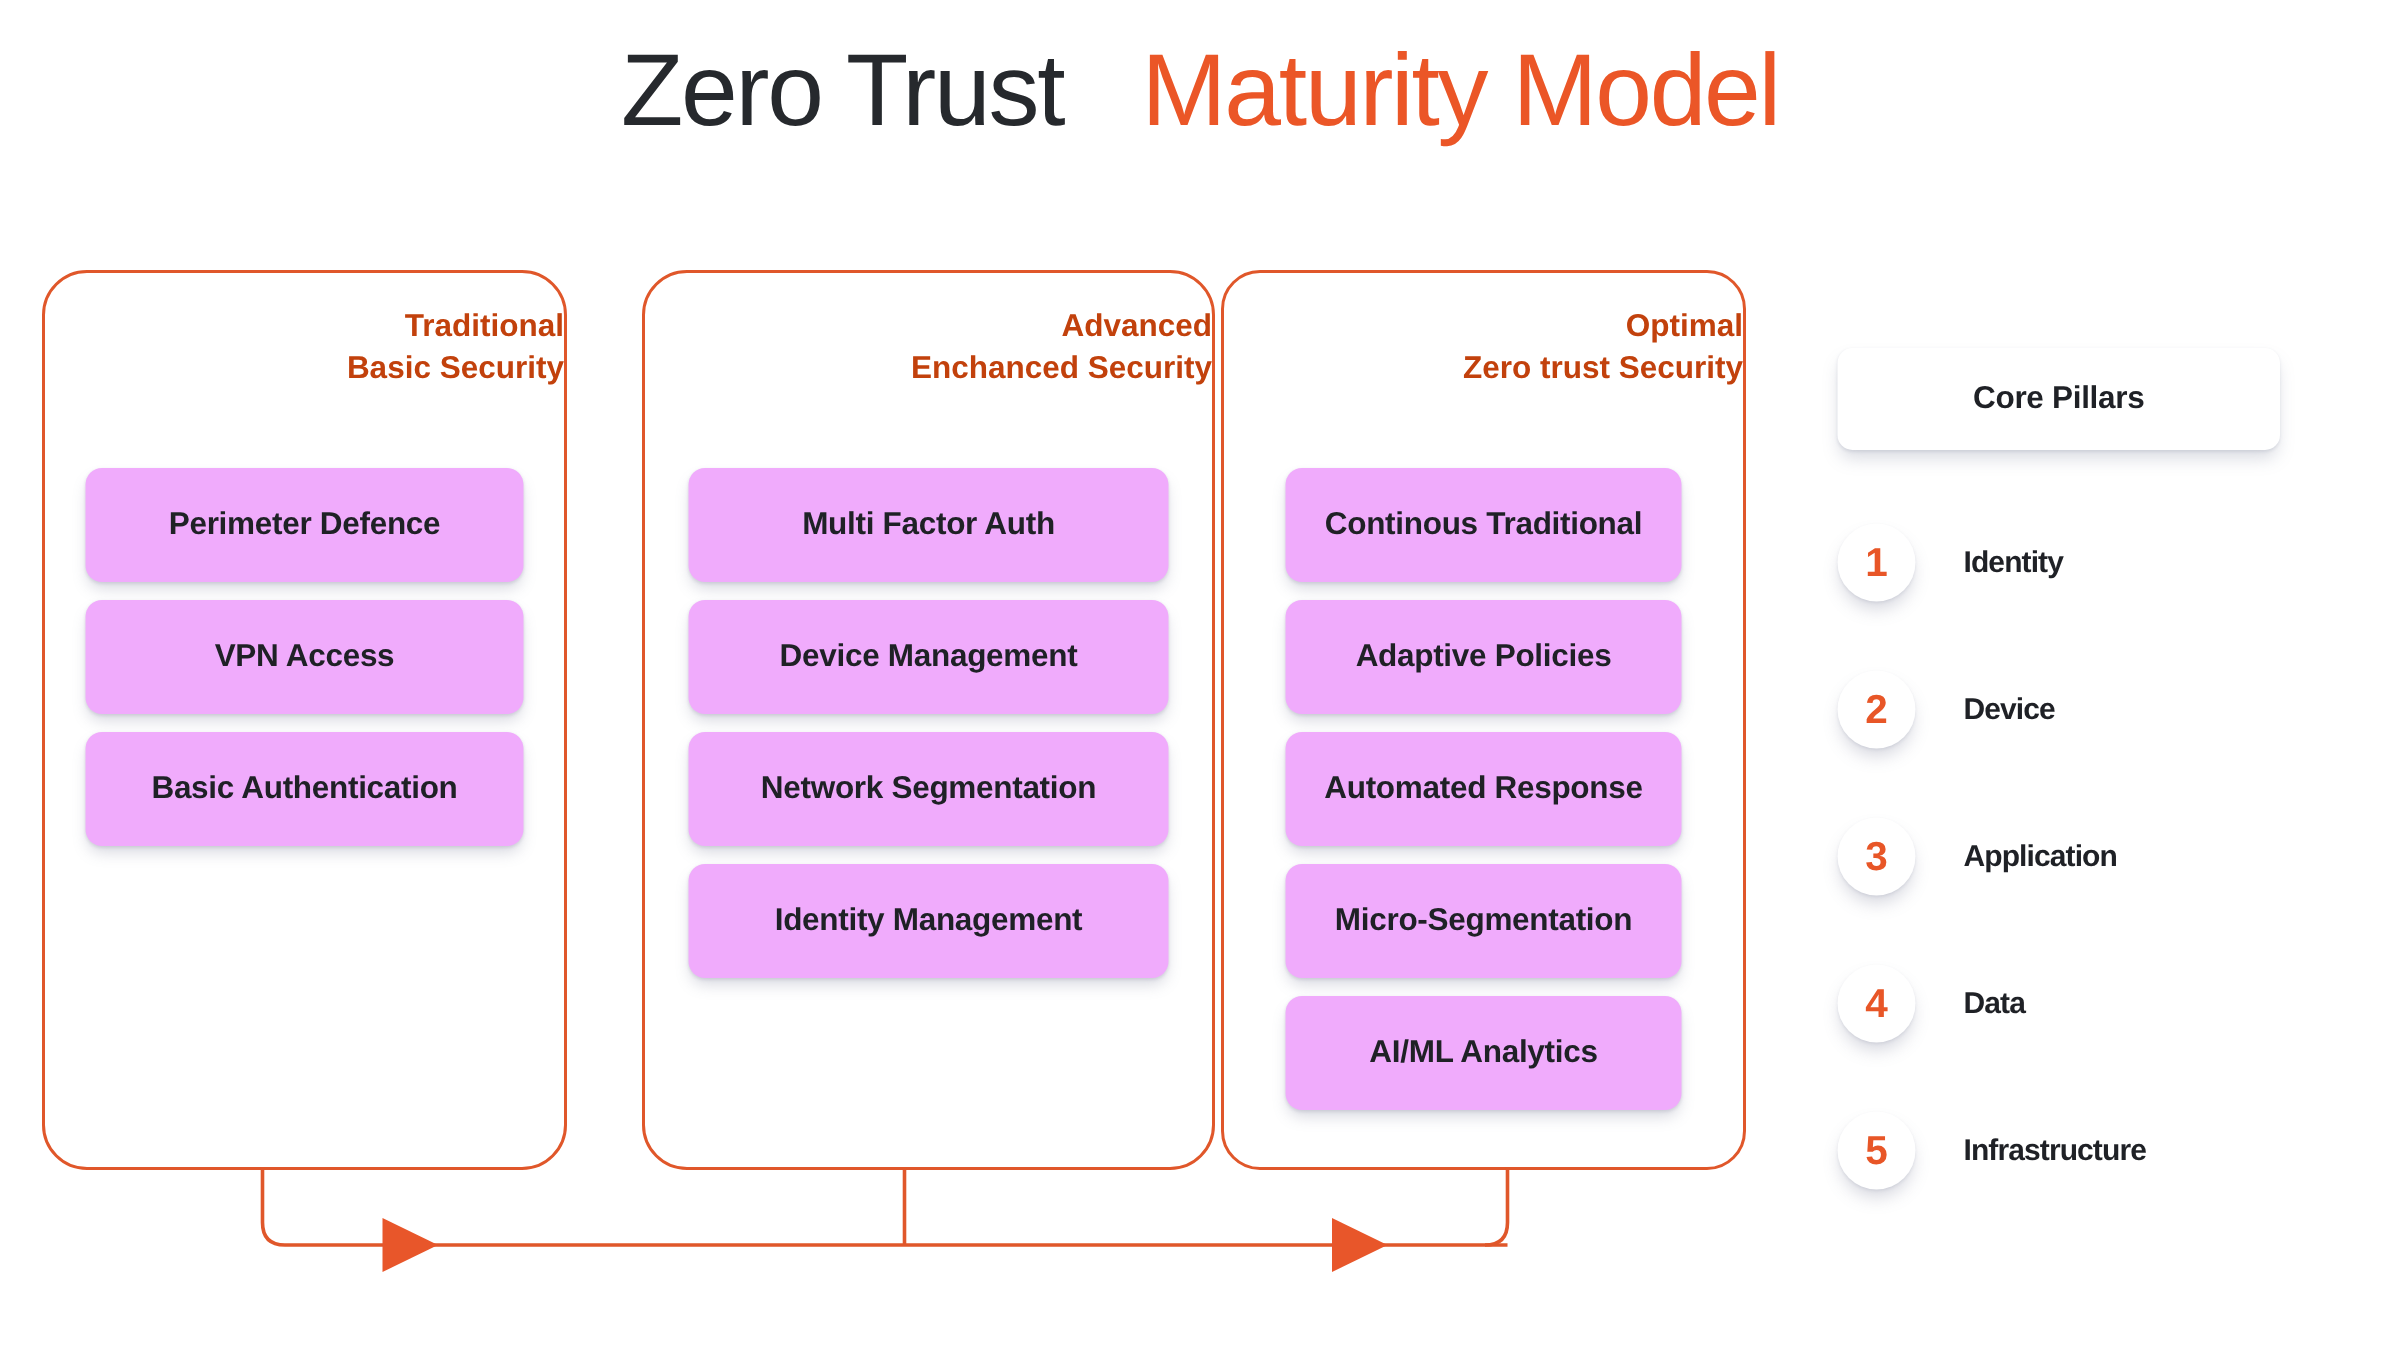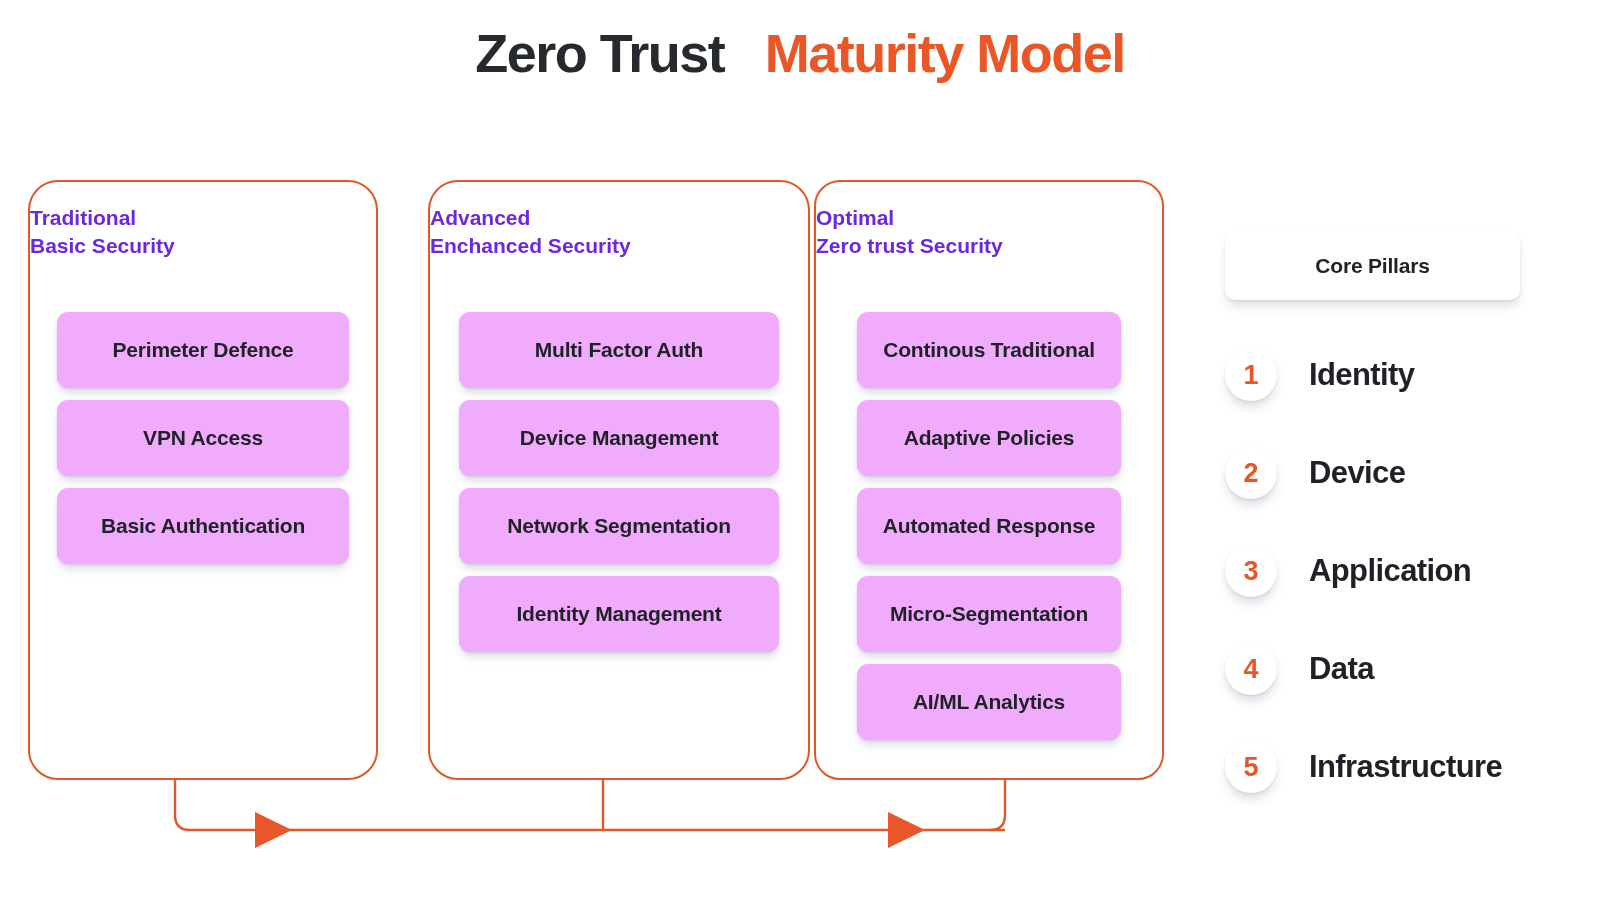--- a/index.html
+++ b/index.html
@@ -16,22 +16,22 @@
     -webkit-font-smoothing: antialiased;
   }
 
   
   .title {
     position: absolute;
     left: 0;
     top: 26px;
     width: 1600px;
     text-align: center;
-    font-size: 54px;
-    font-weight: 700;
+    font-size: 68px;
+    font-weight: 400;
     letter-spacing: -1.5px;
     line-height: 1;
     white-space: nowrap;
   }
   .title .dark  { color: #26292d; }
   .title .accent{ color: #eb5627; }
 
   
   .panel {
     position: absolute;
@@ -42,22 +42,22 @@
   }
   #panel-0 { left: 28px;  top: 180px; width: 350px; height: 600px; }
   #panel-1 { left: 428px; top: 180px; width: 382px; height: 600px; }
   #panel-2 { left: 814px; top: 180px; width: 350px; height: 600px; border-radius: 26px; }
 
   .panel-head {
     position: absolute;
     left: 0;
     right: 0;
     top: 22px;
-    text-align: left;
-    color: #6d28d9;
+    text-align: right;
+    color: #c2410c;
     font-size: 21px;
     font-weight: 700;
     line-height: 1.33;
   }
   .panel-head .l2 { display: block; }
 
   .panel-items {
     position: absolute;
     left: 27px;
     right: 27px;
@@ -135,21 +135,21 @@
     display: flex;
     align-items: center;
     justify-content: center;
     color: #e85627;
     font-size: 27px;
     font-weight: 700;
   }
   .pillar-label {
     margin-left: 32px;
     color: #1f2126;
-    font-size: 31px;
+    font-size: 20px;
     font-weight: 700;
     letter-spacing: -0.6px;
     white-space: nowrap;
   }
 </style>
 </head>
 <body>
 
 <div class="title">
   <span class="dark">Zero Trust</span>

